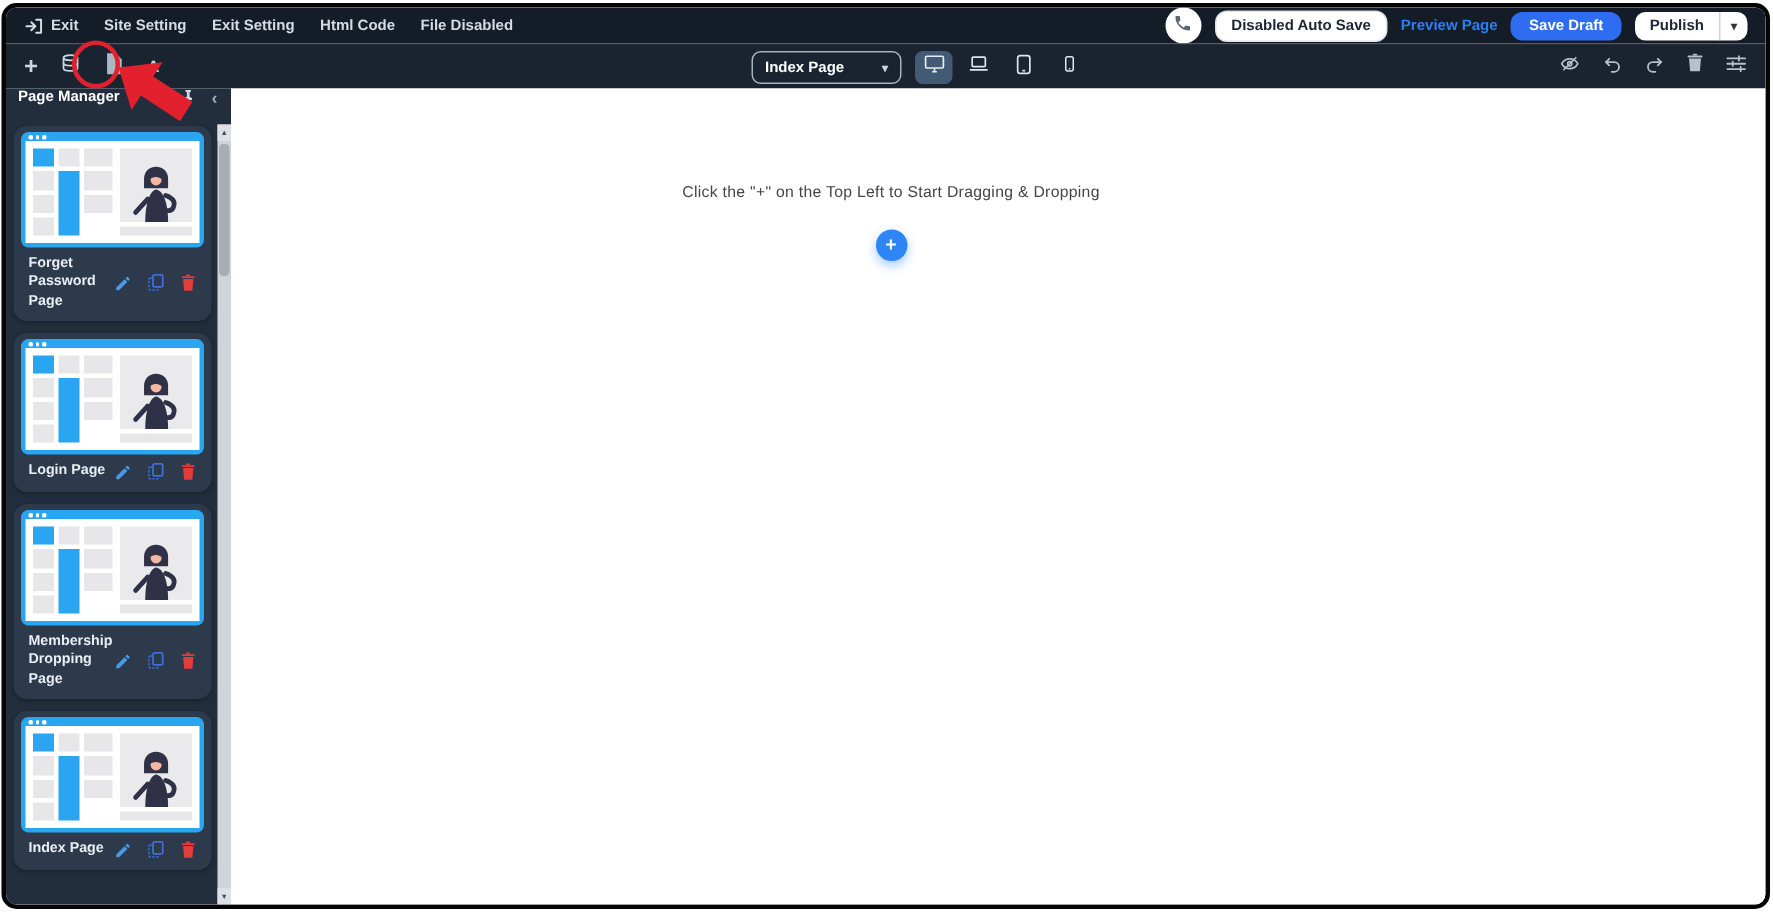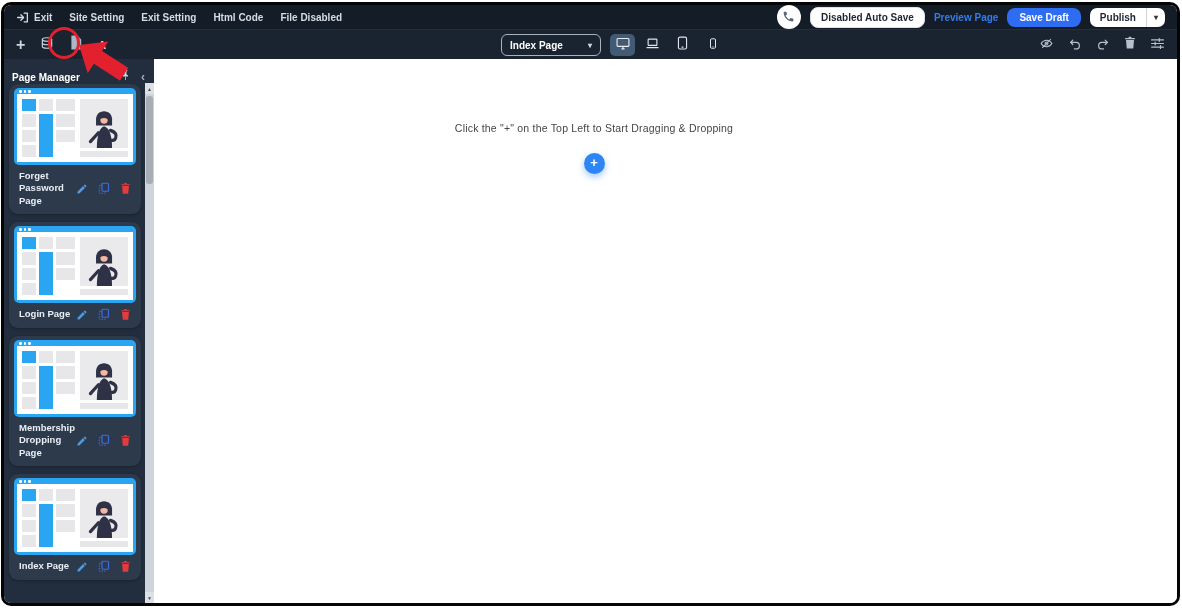--- a/index.html
+++ b/index.html
@@ -46,21 +46,21 @@
   
   .annot-ring{ position:absolute; left:44px; top:22px; width:32px; height:32px; border-radius:50%;
                border:3.5px solid #e3202d; z-index:60; pointer-events:none; }
   .annot-arrow{ position:absolute; left:75px; top:21px; width:54px; height:38px; background:#e3202d;
                 clip-path:polygon(0 50%, 42% 0, 42% 30%, 100% 30%, 100% 70%, 42% 70%, 42% 100%);
                 transform:rotate(33deg); transform-origin:0 50%; z-index:61; pointer-events:none; }
 
   
   .body{ display:flex; height:calc(100% - 54px); }
   .sidebar{ width:150px; background:#222e3d; position:relative; flex-shrink:0; }
-  .sb-header{ height:24px; display:flex; align-items:flex-end; padding:0 9px 0 8px;
+  .sb-header{ height:24px; display:flex; align-items:flex-start; padding:0 9px 0 8px;
               color:#fff; font-size:10px; font-weight:700; }
   .sb-header .spacer{ flex:1; }
   .sb-header .hicon{ color:#cfd6de; margin-left:10px; cursor:pointer; display:flex; align-items:center; }
   .chev{ font-size:12px; color:#9fb0c0; line-height:1; }
   .cards{ position:absolute; top:24px; bottom:0; left:0; right:9px; overflow:hidden; padding:1px 4px 0 5px; }
   .card{ background:#2c3a4c; border-radius:9px; padding:4px 5px 3px; margin-bottom:8px;
          box-shadow:0 1px 3px rgba(0,0,0,.25); cursor:pointer; }
   .thumb{ background:#29a5f1; border-radius:5px; padding:6px 3px 3px; position:relative; }
   .dots{ position:absolute; top:2px; left:5px; display:flex; gap:2px; }
   .dots i{ width:2.5px; height:2.5px; border-radius:50%; background:#fff; display:block; }

